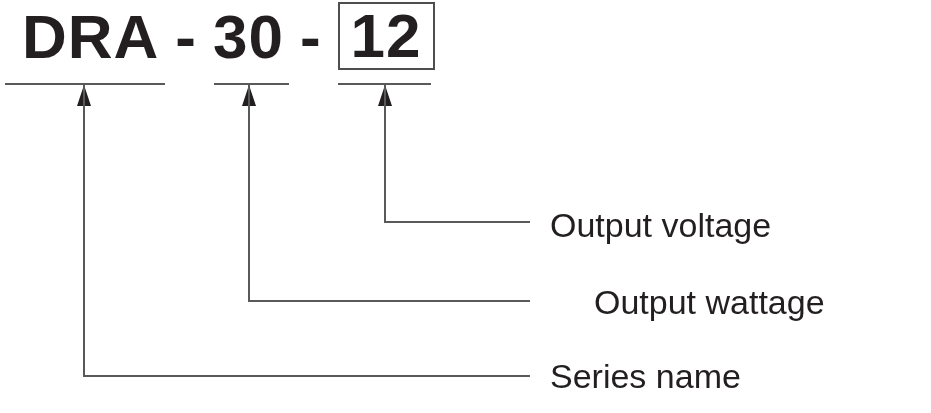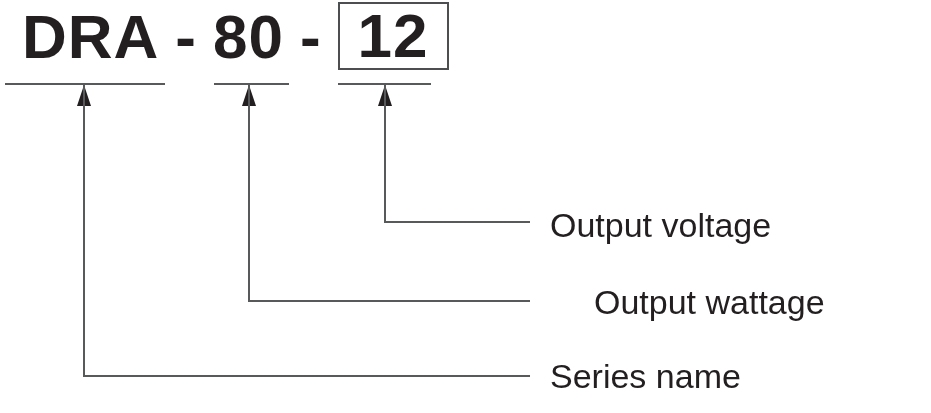--- a/index.html
+++ b/index.html
@@ -29,21 +29,21 @@
     font-size: 62px;
     font-weight: bold;
     letter-spacing: 1px;
     white-space: nowrap;
   }
   .voltage-box {
     display: flex;
     align-items: flex-start;
     justify-content: center;
     border: 2px solid var(--box-border, #4d4e50);
-    padding: 1px 18px;
+    padding: 1px 11px;
     line-height: 1;
   }
 
   
   .line {
     position: absolute;
     background: var(--line, #58595b);
   }
   .h { height: 2px; }
   .v { width: 2px; }
@@ -90,21 +90,21 @@
   #label-series  { top: 350px; }
 </style>
 </head>
 <body>
 
 <div class="stage" style="--ink: #231f20; --line: #58595b; --box-border: #4d4e50; --bg: #ffffff;">
 
   <div class="code-row">
     <span>DRA</span>
     <span>-</span>
-    <span>80</span>
+    <span>30</span>
     <span>-</span>
     <span class="voltage-box">
       <span>12</span>
     </span>
   </div>
 
   <div class="line h" id="underline-series"></div>
   <div class="line h" id="underline-wattage"></div>
   <div class="line h" id="underline-voltage"></div>
 

